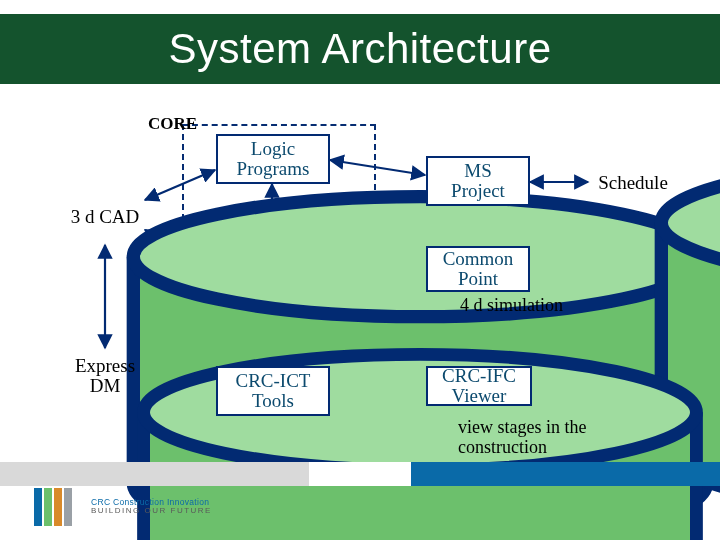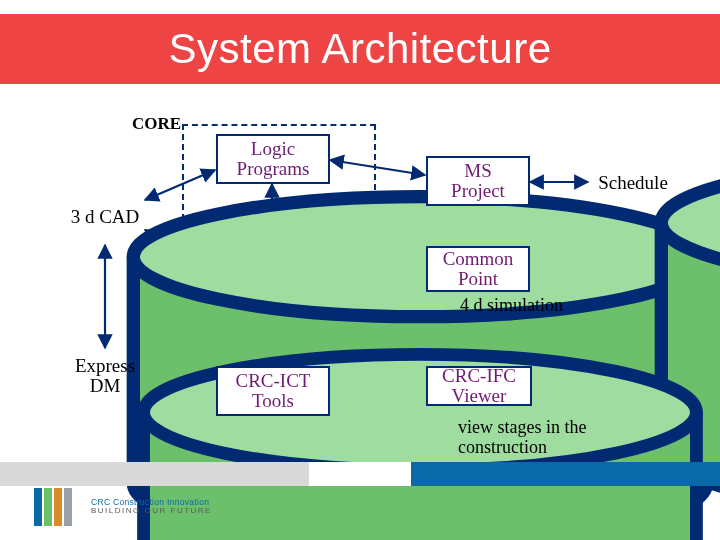--- a/index.html
+++ b/index.html
@@ -15,21 +15,21 @@
     position: relative;
     width: 720px;
     height: 540px;
   }
   .title-band {
     position: absolute;
     left: 0;
     top: 14px;
     width: 720px;
     height: 70px;
-    background: #ef4444;
+    background: #14532d;
     color: #fff;
     font-family: Arial, Helvetica, sans-serif;
     font-size: 42px;
     text-align: center;
     line-height: 70px;
     letter-spacing: 0.5px;
   }
   .diagram {
     position: absolute;
     left: 0;
@@ -41,21 +41,21 @@
     position: absolute;
     left: 0;
     top: 0;
     width: 720px;
     height: 360px;
   }
   .node {
     position: absolute;
     text-align: center;
     font-size: 19px;
-    color: #701a75;
+    color: #0c4a6e;
     line-height: 1.05;
   }
   .box {
     border: 2px solid #022a72;
     background: #fff;
     display: flex;
     align-items: center;
     justify-content: center;
     padding: 2px 4px;
     box-sizing: border-box;
@@ -129,21 +129,21 @@
 </head>
 <body>
 
 <div class="slide">
 
   <div class="title-band">System Architecture</div>
 
   <div class="diagram">
 
     <div class="core-group" style="left:182px; top:34px; width:190px; height:172px;"></div>
-    <div class="core-group-label" style="left:132px; top:24px;">CORE</div>
+    <div class="core-group-label" style="left:148px; top:24px;">CORE</div>
 
     <svg viewBox="0 0 720 360">
       <defs>
         <marker id="arr" viewBox="0 0 10 10" refX="9" refY="5" markerWidth="7" markerHeight="7" orient="auto-start-reverse">
           <path d="M 0 0 L 10 5 L 0 10 z" fill="#022a72"></path>
         </marker>
       </defs>
       <g stroke="#022a72" stroke-width="2.2" fill="none">
 
         <path d="M 145 110 L 215 80" marker-start="url(#arr)" marker-end="url(#arr)"></path>

